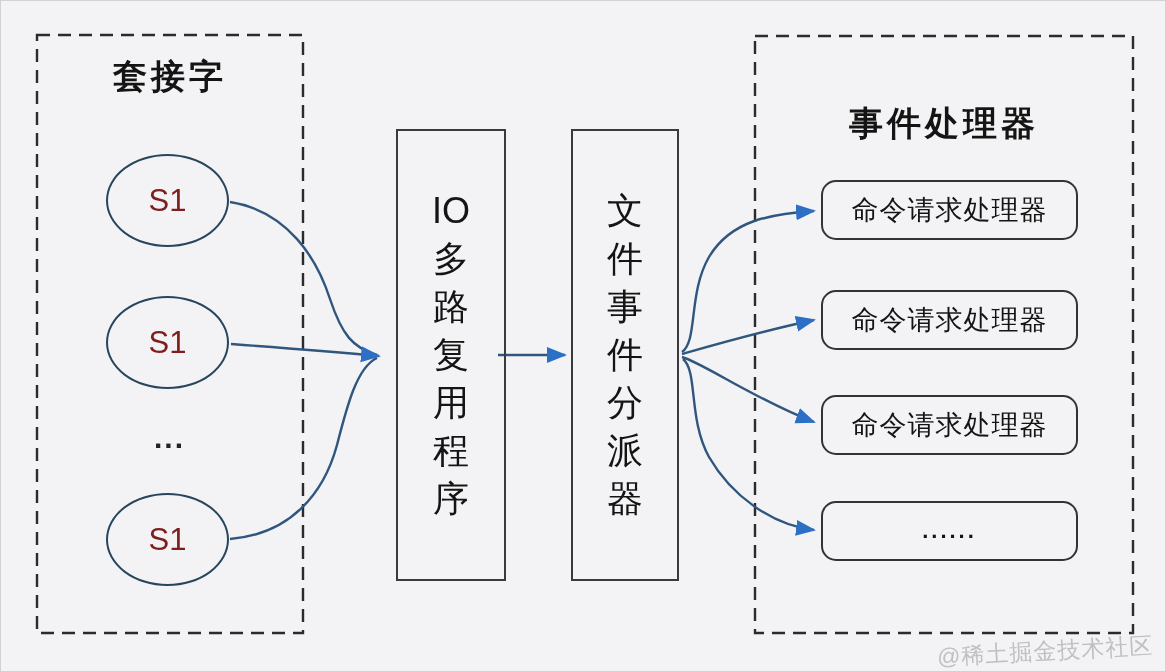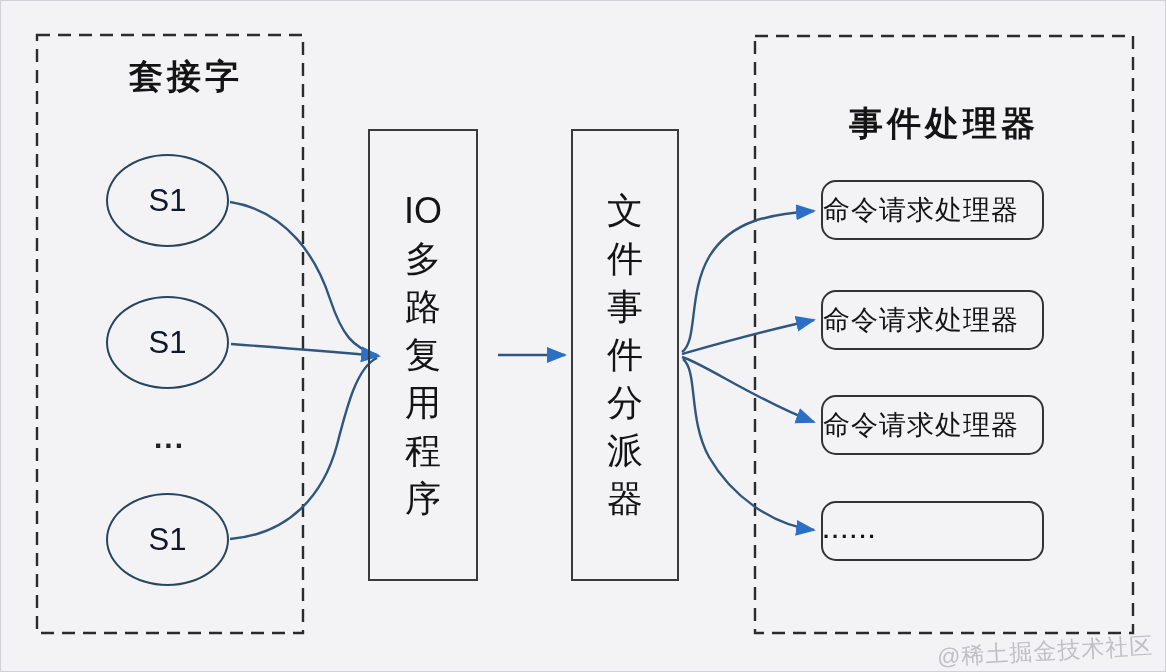--- a/index.html
+++ b/index.html
@@ -36,21 +36,21 @@
   .socket-ellipse {
     position: absolute;
     width: 123px;
     height: 93px;
     border: 2.5px solid #27455c;
     border-radius: 50%;
     display: flex;
     align-items: center;
     justify-content: center;
     font-size: 31px;
-    color: #0f172a;
+    color: #7f1d1d;
     box-sizing: border-box;
     background: transparent;
   }
   .socket-dots {
     position: absolute;
     font-size: 30px;
     font-weight: 600;
     color: #222;
     letter-spacing: 2px;
   }
@@ -67,28 +67,28 @@
     justify-content: center;
     font-size: 36px;
     font-weight: 500;
     line-height: 48px;
     color: #141414;
     background: transparent;
   }
   .handler-box {
     position: absolute;
     left: 820px;
-    width: 223px;
+    width: 257px;
     height: 60px;
     border: 2.5px solid #333;
     border-radius: 15px;
     box-sizing: border-box;
     display: flex;
     align-items: center;
-    justify-content: flex-start;
+    justify-content: center;
     font-size: 27px;
     color: #141414;
     letter-spacing: 1px;
     background: transparent;
   }
   .handler-box.dots {
     font-size: 22px;
     font-weight: 600;
     letter-spacing: 3px;
   }
@@ -129,37 +129,37 @@
     </g>
 
     <g fill="none" stroke="#30567d" stroke-width="2.4">
       <path d="M 681 351 C 697 340 687 292 708 256 C 730 219 770 213 813 210" marker-end="url(#arrowhead)"></path>
       <path d="M 681 353 C 702 347 757 331 813 319" marker-end="url(#arrowhead)"></path>
       <path d="M 681 356 C 702 362 757 400 813 421" marker-end="url(#arrowhead)"></path>
       <path d="M 682 358 C 697 370 687 418 708 456 C 730 494 770 524 813 529" marker-end="url(#arrowhead)"></path>
     </g>
   </svg>
 
-  <div class="group-title" style="left:52px; top:53px; width:266px;">套接字</div>
+  <div class="group-title" style="left:36px; top:53px; width:266px;">套接字</div>
 
   <div class="socket-ellipse" style="left:105px; top:153px;">
     <span>S1</span>
   </div>
 
   <div class="socket-ellipse" style="left:105px; top:295px;">
     <span>S1</span>
   </div>
 
   <div class="socket-dots" style="left:153px; top:420px;">...</div>
 
   <div class="socket-ellipse" style="left:105px; top:492px;">
     <span>S1</span>
   </div>
 
-  <div class="vbox" style="left:367px;">
+  <div class="vbox" style="left:395px;">
     <span>IO</span>
     <span>多</span>
     <span>路</span>
     <span>复</span>
     <span>用</span>
     <span>程</span>
     <span>序</span>
   </div>
 
   <div class="vbox" style="left:570px; width:108px;">

